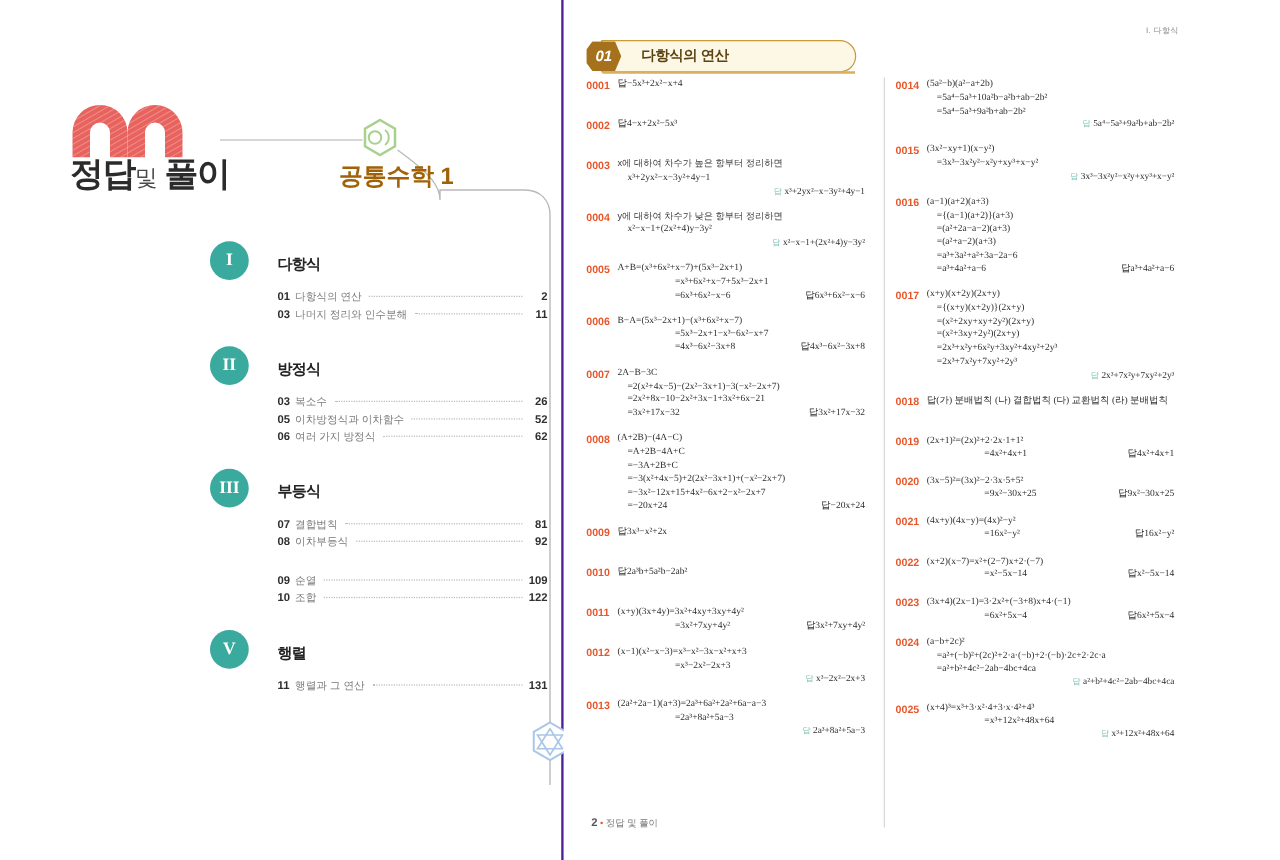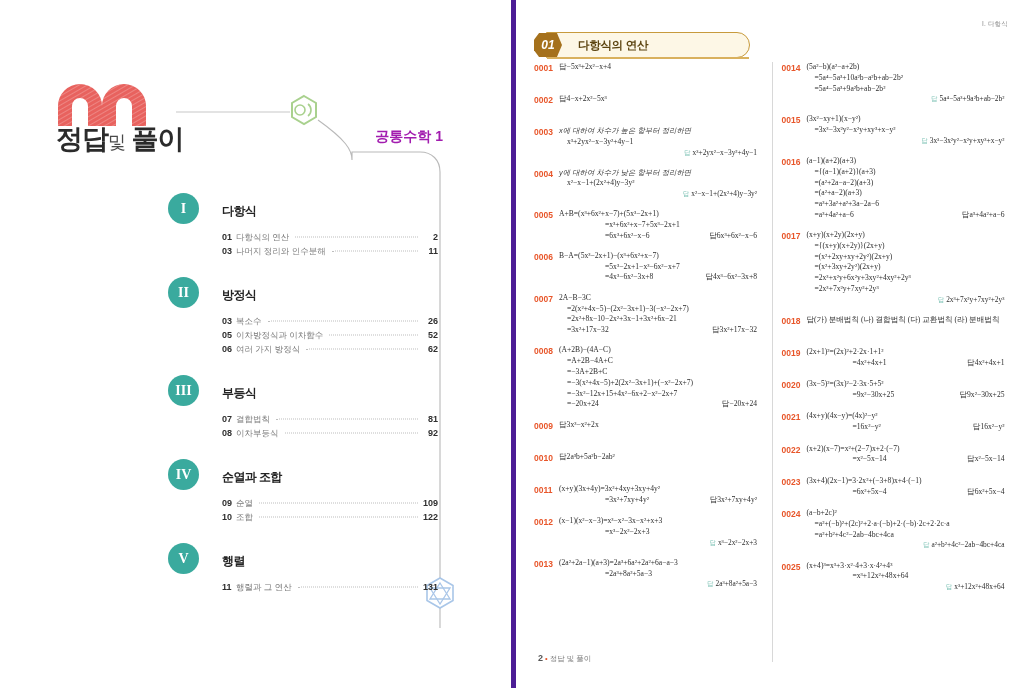--- a/index.html
+++ b/index.html
@@ -6,35 +6,35 @@
   html,body{ width:1024px; height:688px; overflow:hidden; }
   body{
     font-family:"Liberation Sans", sans-serif;
     background:#ffffff;
     position:relative;
   }
   .spread{ position:absolute; inset:0; display:flex; }
 
   
   .page-left{
-    position:relative; width:516px; height:688px; background:#fff;
-    border-right:5px solid #4c1d95;
+    position:relative; width:451px; height:688px; background:#fff;
+    border-right:2px solid #4c1d95;
   }
   .logo-m{
     position:absolute; left:56px; top:84px; width:120px; height:42px;
   }
   .page-title{
     position:absolute; left:56px; top:121px;
     font-size:27px; font-weight:bold; color:#2b2b2b; letter-spacing:-1px;
     white-space:nowrap;
   }
   .page-title .mid{ font-size:18px; font-weight:normal; color:#4a4a4a;}
   .subject{
-    position:absolute; right:68px; top:128px;
-    font-size:14px; font-weight:bold; color:#a21caf; white-space:nowrap;
+    position:absolute; right:86px; top:128px;
+    font-size:19px; font-weight:bold; color:#a16207; white-space:nowrap;
   }
   .connector{ position:absolute; left:0; top:0; width:516px; height:688px; pointer-events:none;}
 
   .toc{ position:absolute; left:168px; top:193px; width:270px; }
   .toc-group{ margin-bottom:17px; }
   .toc-head{ display:flex; align-items:center; gap:0; position:relative; height:36px; }
   .num-badge{
     position:absolute; left:0px; top:0px;
     width:31px; height:31px; border-radius:50%;
     background:#3aaa9e; color:#fff;
@@ -97,21 +97,21 @@
   .col-divider{ width:1px; background:#d8d8d8; margin:0 9px; height:600px; }
 
   .item{ margin-bottom:9.5px; line-height:1.42; }
   .item .id{
     color:#e8562a; font-weight:bold; font-size:8.5px;
     display:inline-block; width:25px; vertical-align:top;
     font-family:"Liberation Sans", sans-serif;
   }
   .item .body{ display:inline-block; width:198px; vertical-align:top; }
   .ln{ font-family:"Liberation Serif", serif; font-size:7.6px; color:#2d2d2d; white-space:nowrap; }
-  .ln.ko{ font-family:"Liberation Sans", sans-serif; font-size:7.4px; color:#3a3a3a;font-style:italic; }
+  .ln.ko{ font-family:"Liberation Sans", sans-serif; font-size:7.4px; color:#3a3a3a; }
   .ln.ind1{ padding-left:8px; }
   .ln.ind2{ padding-left:46px; }
   .ans{ text-align:right; font-family:"Liberation Serif", serif; font-size:7.4px; color:#2d2d2d; white-space:nowrap;}
   .ans .mark{ color:#7fc3b6; font-size:6.5px; padding-right:2px; }
   .inline-ans{ float:right; }
   .rp-footer{
     position:absolute; left:22px; bottom:24px;
     font-size:7.5px; color:#7b7b7b;
   }
   .rp-footer .pgn{ font-size:9px; color:#555; font-weight:bold;}
@@ -221,24 +221,20 @@
             </div>
             <div class="toc-row">
               <span class="no">08</span>
               <span class="lbl">이차부등식</span>
               <span class="dots"></span>
               <span class="pg">92</span>
             </div>
           </div>
         </div>
         <div class="toc-group">
-          <div class="toc-head">
-            <div class="num-badge">IV</div>
-            <div class="grp-title">순열과 조합</div>
-          </div>
           <div class="toc-rows">
             <div class="toc-row">
               <span class="no">09</span>
               <span class="lbl">순열</span>
               <span class="dots"></span>
               <span class="pg">109</span>
             </div>
             <div class="toc-row">
               <span class="no">10</span>
               <span class="lbl">조합</span>

